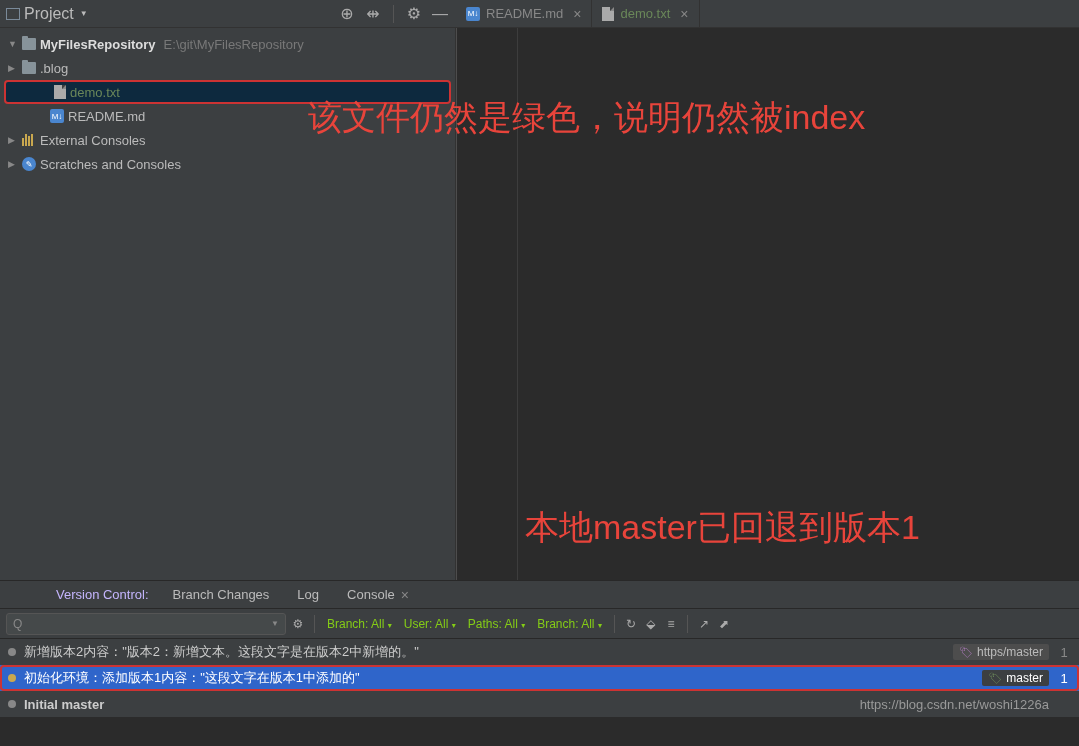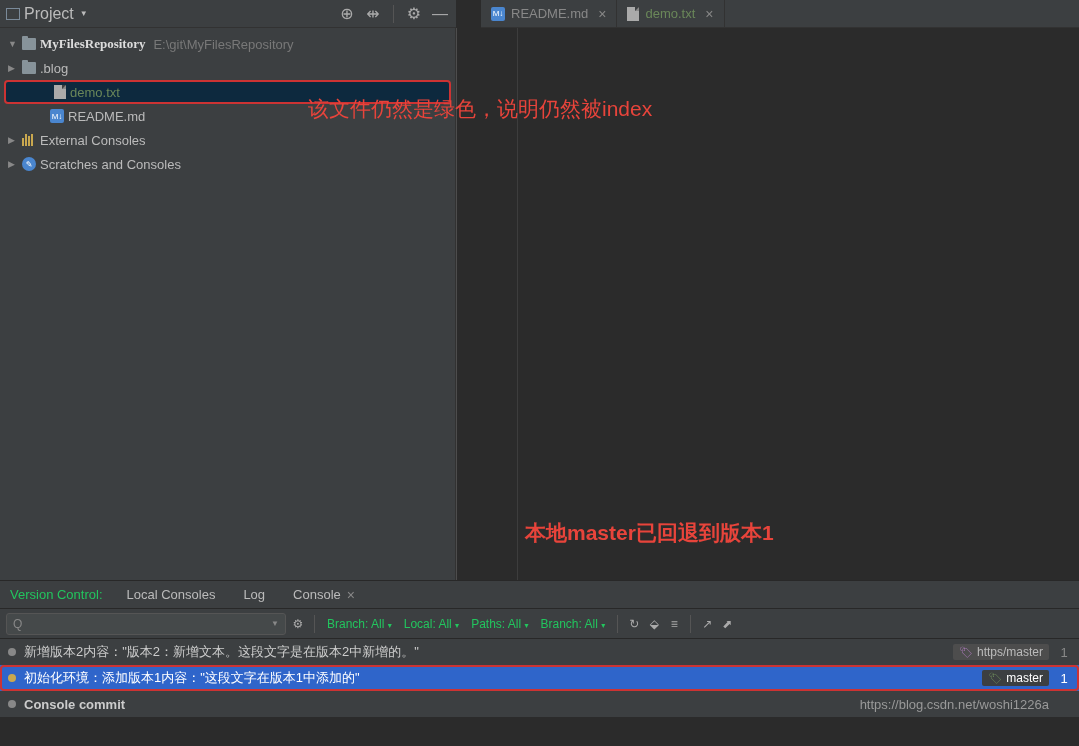--- a/index.html
+++ b/index.html
@@ -44,34 +44,34 @@
     .lib-icon span:nth-child(1) { height: 8px; align-self: flex-end; }
     .lib-icon span:nth-child(2) { height: 12px; }
     .lib-icon span:nth-child(3) { height: 10px; align-self: flex-end; }
     .lib-icon span:nth-child(4) { height: 12px; }
     .scratch-icon { width: 14px; height: 14px; background: #4a86cf; border-radius: 50%; font-size: 8px; color: white; display: flex; align-items: center; justify-content: center; }
     
     .editor-area { flex: 1; background: #2b2b2b; position: relative; border-left: 1px solid #4d4d4d; }
     .editor-ruler { position: absolute; left: 60px; top: 0; bottom: 0; width: 1px; background: #3d3d3d; }
     
     
-    .annotation { position: absolute; color: #e8443b; font-size: 21px; font-family: "Microsoft YaHei", sans-serif; pointer-events: none; }
+    .annotation { position: absolute; color: #e8443b; font-size: 34px; font-family: "Microsoft YaHei", sans-serif; pointer-events: none; }
     .annotation-1 { top: 95px; left: 308px; }
-    .annotation-2 { top: 519px; left: 525px; font-weight: bold; }
+    .annotation-2 { top: 505px; left: 525px; }
     
     
     .bottom-tabs { height: 29px; background: #3c3f41; display: flex; align-items: center; border-top: 1px solid #282828; border-bottom: 1px solid #282828; font-size: 13px; }
     .bottom-tab { padding: 0 14px; color: #bbb; cursor: pointer; height: 100%; display: flex; align-items: center; }
-    .bottom-tab-label { padding: 0 10px; color: #22c55e; }
+    .bottom-tab-label { padding: 0 10px; color: #c4b5fd; margin-left: 46px; }
     
     
     .filter-bar { height: 30px; background: #3c3f41; display: flex; align-items: center; gap: 4px; padding: 0 6px; font-size: 12px; border-bottom: 1px solid #282828; }
     .search-box { width: 280px; height: 22px; background: #45494a; border: 1px solid #555; border-radius: 3px; display: flex; align-items: center; padding: 0 6px; gap: 4px; }
     .search-box input { background: transparent; border: none; outline: none; color: #bbb; flex: 1; font-size: 12px; }
-    .filter-item { color: #22c55e; padding: 0 4px; cursor: pointer; }
+    .filter-item { color: #84cc16; padding: 0 4px; cursor: pointer; }
     .filter-icon { width: 16px; height: 16px; color: #aaa; cursor: pointer; display: flex; align-items: center; justify-content: center; }
     .filter-sep { width: 1px; height: 18px; background: #555; margin: 0 4px; }
     
     
     .commit-log { background: #3c3f41; font-size: 13px; }
     .commit-row { height: 26px; display: flex; align-items: center; padding: 0 8px; gap: 8px; justify-content: space-between; }
     .commit-row-1 { background: #3c3f41; color: #ccc; }
     .commit-row-2 { background: #2f65ca; color: #fff; position: relative; }
     .commit-row-2-border { position: absolute; inset: 0; border: 2px solid #cc3333; border-radius: 4px; pointer-events: none; }
     .commit-row-3 { background: #3c3f41; color: #ccc; font-weight: bold; }
@@ -80,21 +80,21 @@
     .commit-msg { flex: 1; font-family: "Microsoft YaHei", Arial, sans-serif; white-space: nowrap; overflow: hidden; }
     .branch-tag { display: flex; align-items: center; gap: 4px; background: #4d4d4d; padding: 1px 6px; border-radius: 2px; font-size: 12px; }
     .branch-tag-remote { background: #4d4d4d; color: #bbb; }
     .branch-tag-local { background: #3c3f41; color: #fff; }
     .tag-icon { font-size: 11px; }
     .count-num { width: 14px; text-align: center; color: #888; }
   </style>
 </head>
 <body>
 
-<div style="display:flex;gap:25px;">
+<div style="display:flex;">
   <div class="top-toolbar" style="width:456px;">
     <div class="project-label">
       <span class="project-icon"></span>
       <span>Project</span>
       <span class="dropdown-arrow">▼</span>
     </div>
     <div class="toolbar-spacer"></div>
     <div class="toolbar-icons">
       <span class="toolbar-icon">⊕</span>
       <span class="toolbar-icon">⇹</span>
@@ -116,21 +116,21 @@
     </div>
   </div>
 </div>
 
 <div class="main-area">
   <div class="sidebar">
     <div class="tree">
       <div class="tree-row">
         <span class="tree-arrow">▼</span>
         <span class="folder-icon"></span>
-        <b style="color:#ddd;font-family:Liberation Serif, serif;">MyFilesRepository</b>
+        <b style="color:#ddd;">MyFilesRepository</b>
         <span class="repo-path">E:\git\MyFilesRepository</span>
       </div>
       <div class="tree-row tree-indent-1">
         <span class="tree-arrow">▶</span>
         <span class="folder-icon"></span>
         <span>.blog</span>
       </div>
       <div class="tree-row tree-indent-2 selected">
         <span class="file-icon-txt"></span>
         <span class="green-text">demo.txt</span>
@@ -159,38 +159,38 @@
   <div class="editor-area">
     <div class="editor-ruler"></div>
   </div>
 </div>
 
 <div class="annotation annotation-1">该文件仍然是绿色，说明仍然被index</div>
 <div class="annotation annotation-2">本地master已回退到版本1</div>
 
 <div class="bottom-tabs">
   <span class="bottom-tab-label">Version Control:</span>
-  <span class="bottom-tab">Local Consoles</span>
+  <span class="bottom-tab">Branch Changes</span>
   <span class="bottom-tab">Log</span>
   <span class="bottom-tab">
     <span>Console</span>
     <span class="tab-close" style="margin-left:6px;">×</span>
   </span>
 </div>
 
 <div class="filter-bar">
   <div class="search-box">
     <span style="color:#888;">Q</span>
     <input type="text" placeholder="" style="">
     <span style="color:#888;font-size:8px;">▼</span>
   </div>
   <span class="filter-icon">⚙</span>
   <span class="filter-sep"></span>
   <span class="filter-item"><span>Branch: All</span> <span style="font-size:8px;">▾</span></span>
-  <span class="filter-item"><span>Local: All</span> <span style="font-size:8px;">▾</span></span>
+  <span class="filter-item"><span>User: All</span> <span style="font-size:8px;">▾</span></span>
   <span class="filter-item"><span>Paths: All</span> <span style="font-size:8px;">▾</span></span>
   <span class="filter-item"><span>Branch: All</span> <span style="font-size:8px;">▾</span></span>
   <span class="filter-sep"></span>
   <span class="filter-icon">↻</span>
   <span class="filter-icon">⬙</span>
   <span class="filter-icon">≡</span>
   <span class="filter-sep"></span>
   <span class="filter-icon">↗</span>
   <span class="filter-icon">⬈</span>
 </div>
@@ -210,17 +210,17 @@
     <span class="commit-dot commit-dot-yellow"></span>
     <span class="commit-msg">初始化环境：添加版本1内容："这段文字在版本1中添加的"</span>
     <span class="branch-tag branch-tag-local">
       <span class="tag-icon" style="color:#6a8759;">🏷</span>
       <span>master</span>
     </span>
     <span class="count-num" style="color:#fff;">1</span>
   </div>
   <div class="commit-row commit-row-3">
     <span class="commit-dot"></span>
-    <span class="commit-msg">Console commit</span>
+    <span class="commit-msg">Initial master</span>
     <span style="font-weight:normal;color:#999;">https://blog.csdn.net/woshi1226a</span>
     <span class="count-num"></span>
   </div>
 </div>
 
 </body></html>

